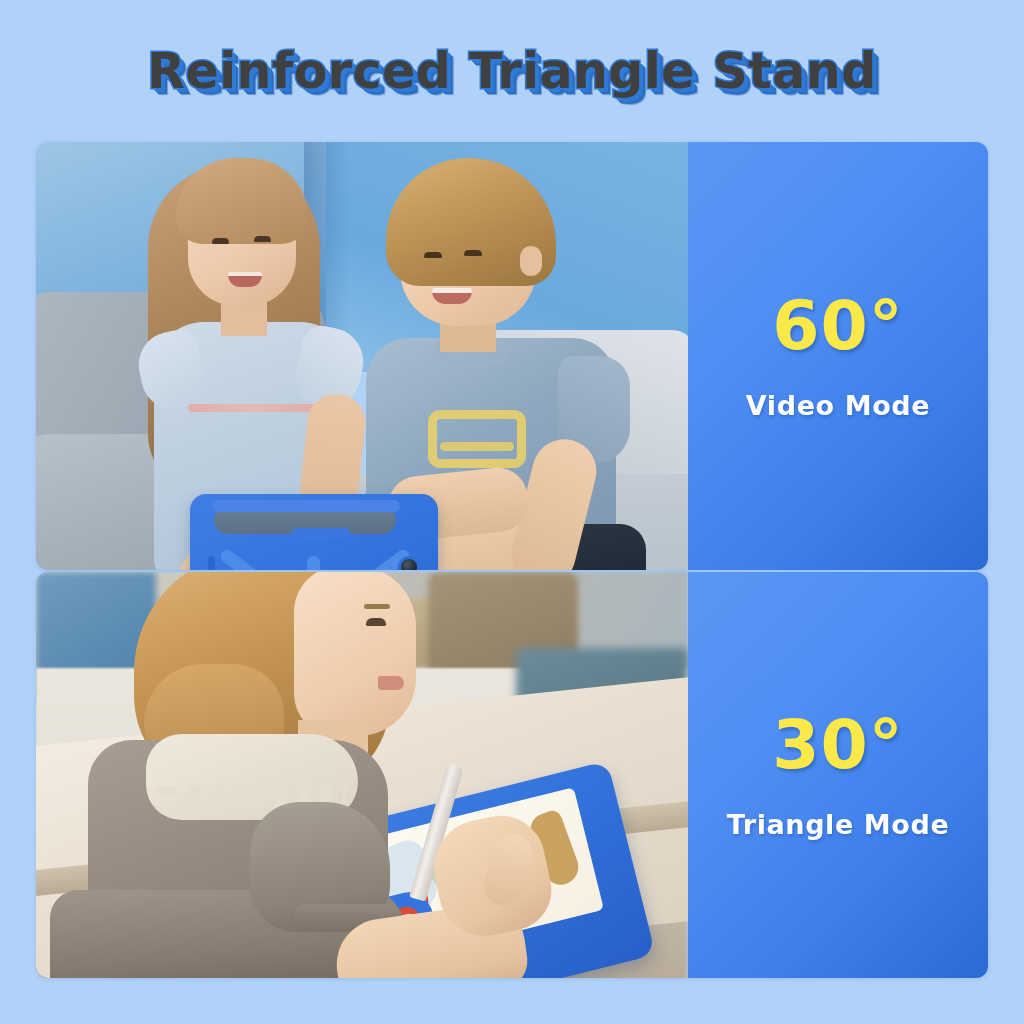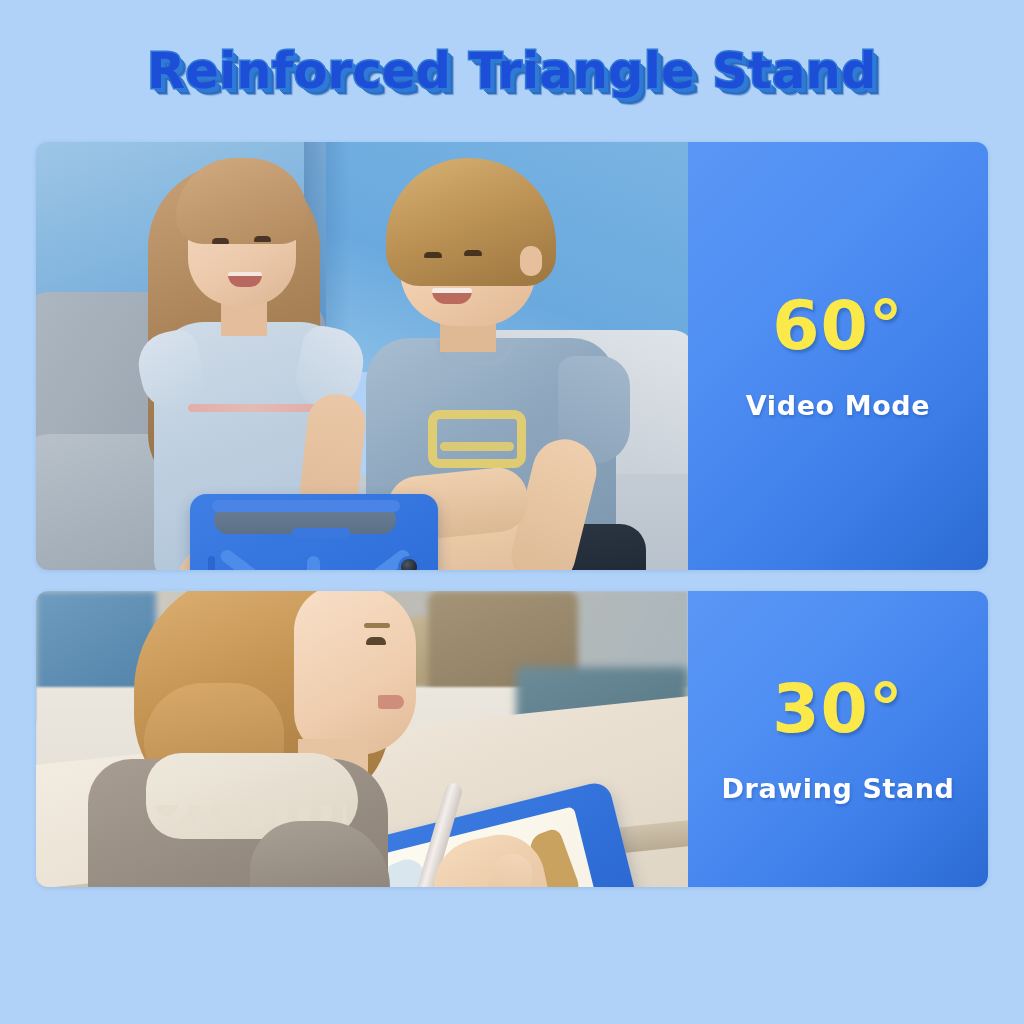--- a/index.html
+++ b/index.html
@@ -13,41 +13,41 @@
   body { background:#b0d1f8; position:relative; }
 
   
   .title-bar{
     position:absolute; left:0; top:36px; width:1024px; height:70px;
     display:flex; align-items:center; justify-content:center;
   }
   .title-text{
     font-family:"DejaVu Sans", sans-serif;
     font-size:49px; font-weight:bold; letter-spacing:.5px;
-    color:#1d4ed8;
+    color:#404040;
     -webkit-text-stroke:3px #2f7ad6;
     paint-order:stroke fill;
     text-shadow:
        3px 3px 0 #2f7ad6,
        4px 4px 0 #2f7ad6,
        5px 5px 0 #2a6dc2,
        6px 6px 0 #2a6dc2,
        7px 7px 1px rgba(30,80,150,.45);
     white-space:nowrap;
   }
 
   
   .panel{
     position:absolute; left:36px; width:952px;
     border-radius:12px; overflow:hidden;
     display:flex;
     box-shadow:0 1px 4px rgba(60,110,170,.18);
   }
   #panel-top    { top:142px; height:428px; }
-  #panel-bottom { top:591px; height:296px; }
+  #panel-bottom { top:572px; height:406px; }
 
   .photo{ position:relative; width:652px; height:100%; overflow:hidden; }
 
   .label-panel{
     position:relative; width:300px; height:100%;
     background:linear-gradient(135deg,#5a97f5 0%,#4f8ef3 35%,#3d7ee9 70%,#2b6ad2 100%);
     display:flex; flex-direction:column;
     align-items:center; justify-content:center;
   }
   .angle{
@@ -429,15 +429,15 @@
     <div class="g2-cuff"></div>
     <div class="g2-arm"></div>
     <div class="stylus"></div>
     <div class="stylus-tip"></div>
     <div class="g2-hand"></div>
     <div class="g2-thumb"></div>
   </div>
 
   <div class="label-panel">
     <div class="angle">30°</div>
-    <div class="mode">Drawing Stand</div>
+    <div class="mode">Triangle Mode</div>
   </div>
 </div>
 
 </body></html>

